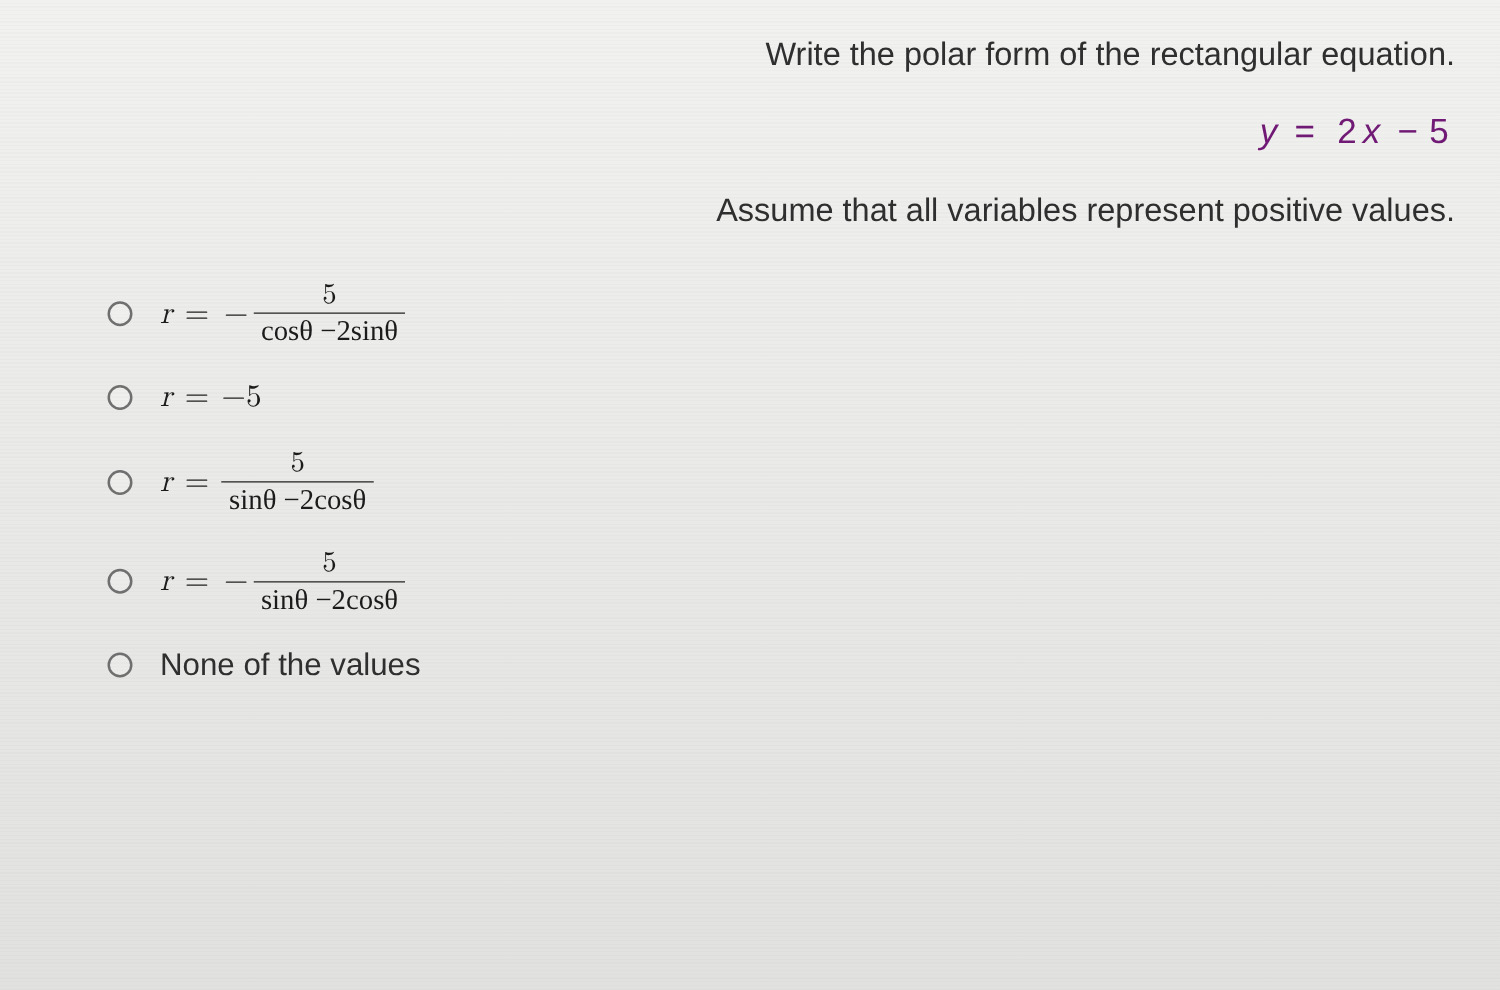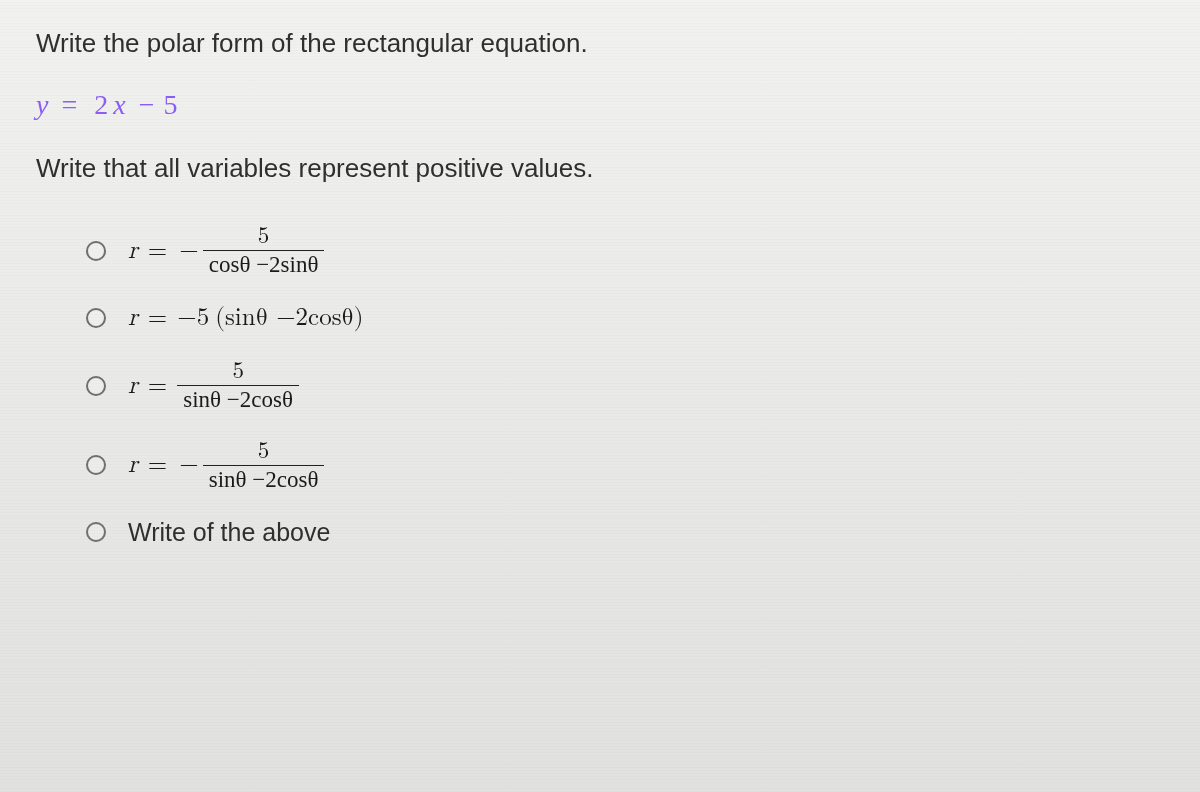--- a/index.html
+++ b/index.html
@@ -18,31 +18,32 @@
     position: absolute;
     inset: 0;
     background:
       repeating-linear-gradient(0deg, rgba(0,0,0,0.015) 0 1px, transparent 1px 3px),
       linear-gradient(180deg, rgba(255,255,255,0.25), rgba(0,0,0,0.05));
     pointer-events: none;
   }
   .container {
     position: relative;
     padding: 28px 36px;
+    text-align: right;
   }
   .prompt {
     font-size: 26px;
     color: #2f2f2f;
     margin-bottom: 30px;
   }
   .equation {
-    font-family: Liberation Serif, serif;
+    font-family: Liberation Sans, sans-serif;
     font-size: 28px;
     font-style: italic;
-    color: #8b5cf6;
+    color: #701a75;
     margin-bottom: 32px;
     letter-spacing: 1px;
   }
   .equation .op {
     font-style: normal;
     padding: 0 4px;
   }
   .assume {
     font-size: 26px;
     color: #2f2f2f;
@@ -110,21 +111,21 @@
   <div class="prompt">Write the polar form of the rectangular equation.</div>
 
   <div class="equation">
     <span>y</span>
     <span class="op">=</span>
     <span class="op" style="font-style:normal">2</span><span>x</span>
     <span class="op">−</span><span class="op" style="font-style:normal">5</span>
   </div>
 
   <div class="assume">
-    <span>Write that </span><span class="ital">all</span><span> variables represent positive values.</span>
+    <span>Assume that </span><span class="ital">all</span><span> variables represent positive values.</span>
   </div>
 
   <div class="options">
 
     <div class="option">
       <div class="radio"></div>
       <div class="math">
         <span class="var">r</span>
         <span class="eq">=</span>
         <span class="neg">−</span>
@@ -135,21 +136,20 @@
       </div>
     </div>
 
     <div class="option">
       <div class="radio"></div>
       <div class="math">
         <span class="var">r</span>
         <span class="eq">=</span>
         <span>−5</span>
         <span style="width:6px;display:inline-block"></span>
-        <span class="trig">(sinθ −2cosθ)</span>
       </div>
     </div>
 
     <div class="option">
       <div class="radio"></div>
       <div class="math">
         <span class="var">r</span>
         <span class="eq">=</span>
         <span class="frac">
           <span class="num">5</span>
@@ -166,17 +166,17 @@
         <span class="neg">−</span>
         <span class="frac">
           <span class="num">5</span>
           <span class="den"><span class="trig">sinθ −2cosθ</span></span>
         </span>
       </div>
     </div>
 
     <div class="option">
       <div class="radio"></div>
-      <div class="plain-option">Write of the above</div>
+      <div class="plain-option">None of the values</div>
     </div>
 
   </div>
 </div>
 
 </body></html>

